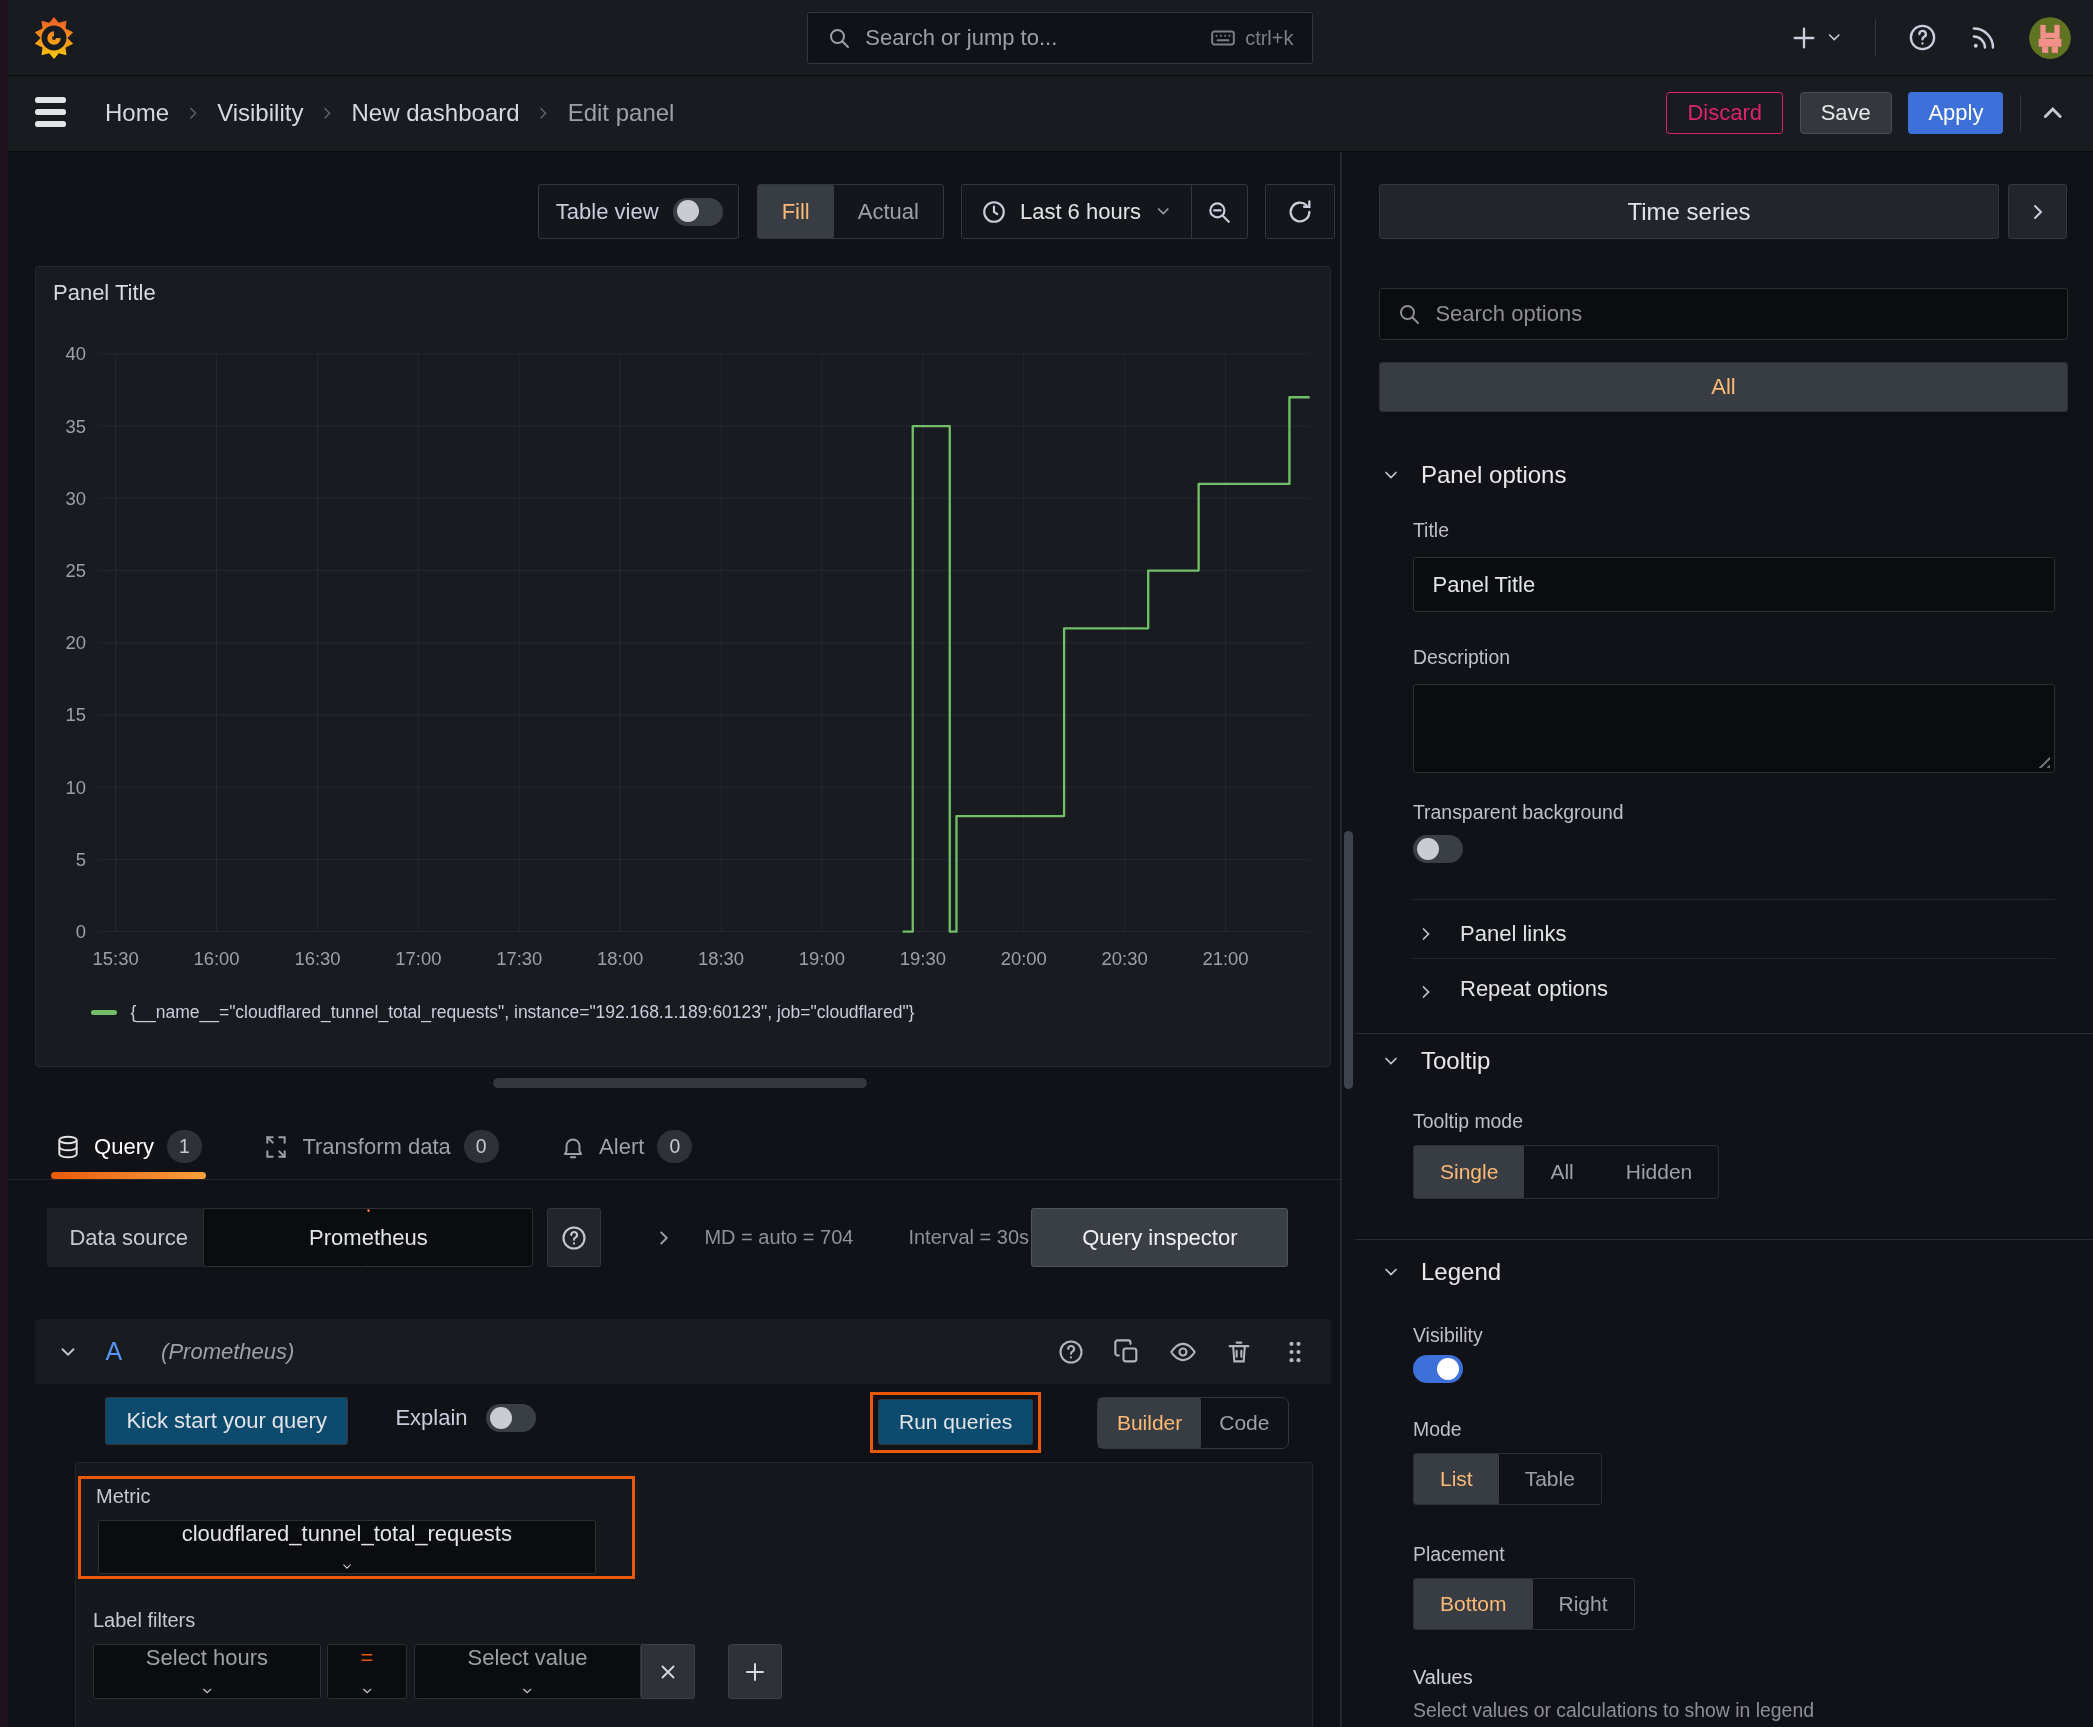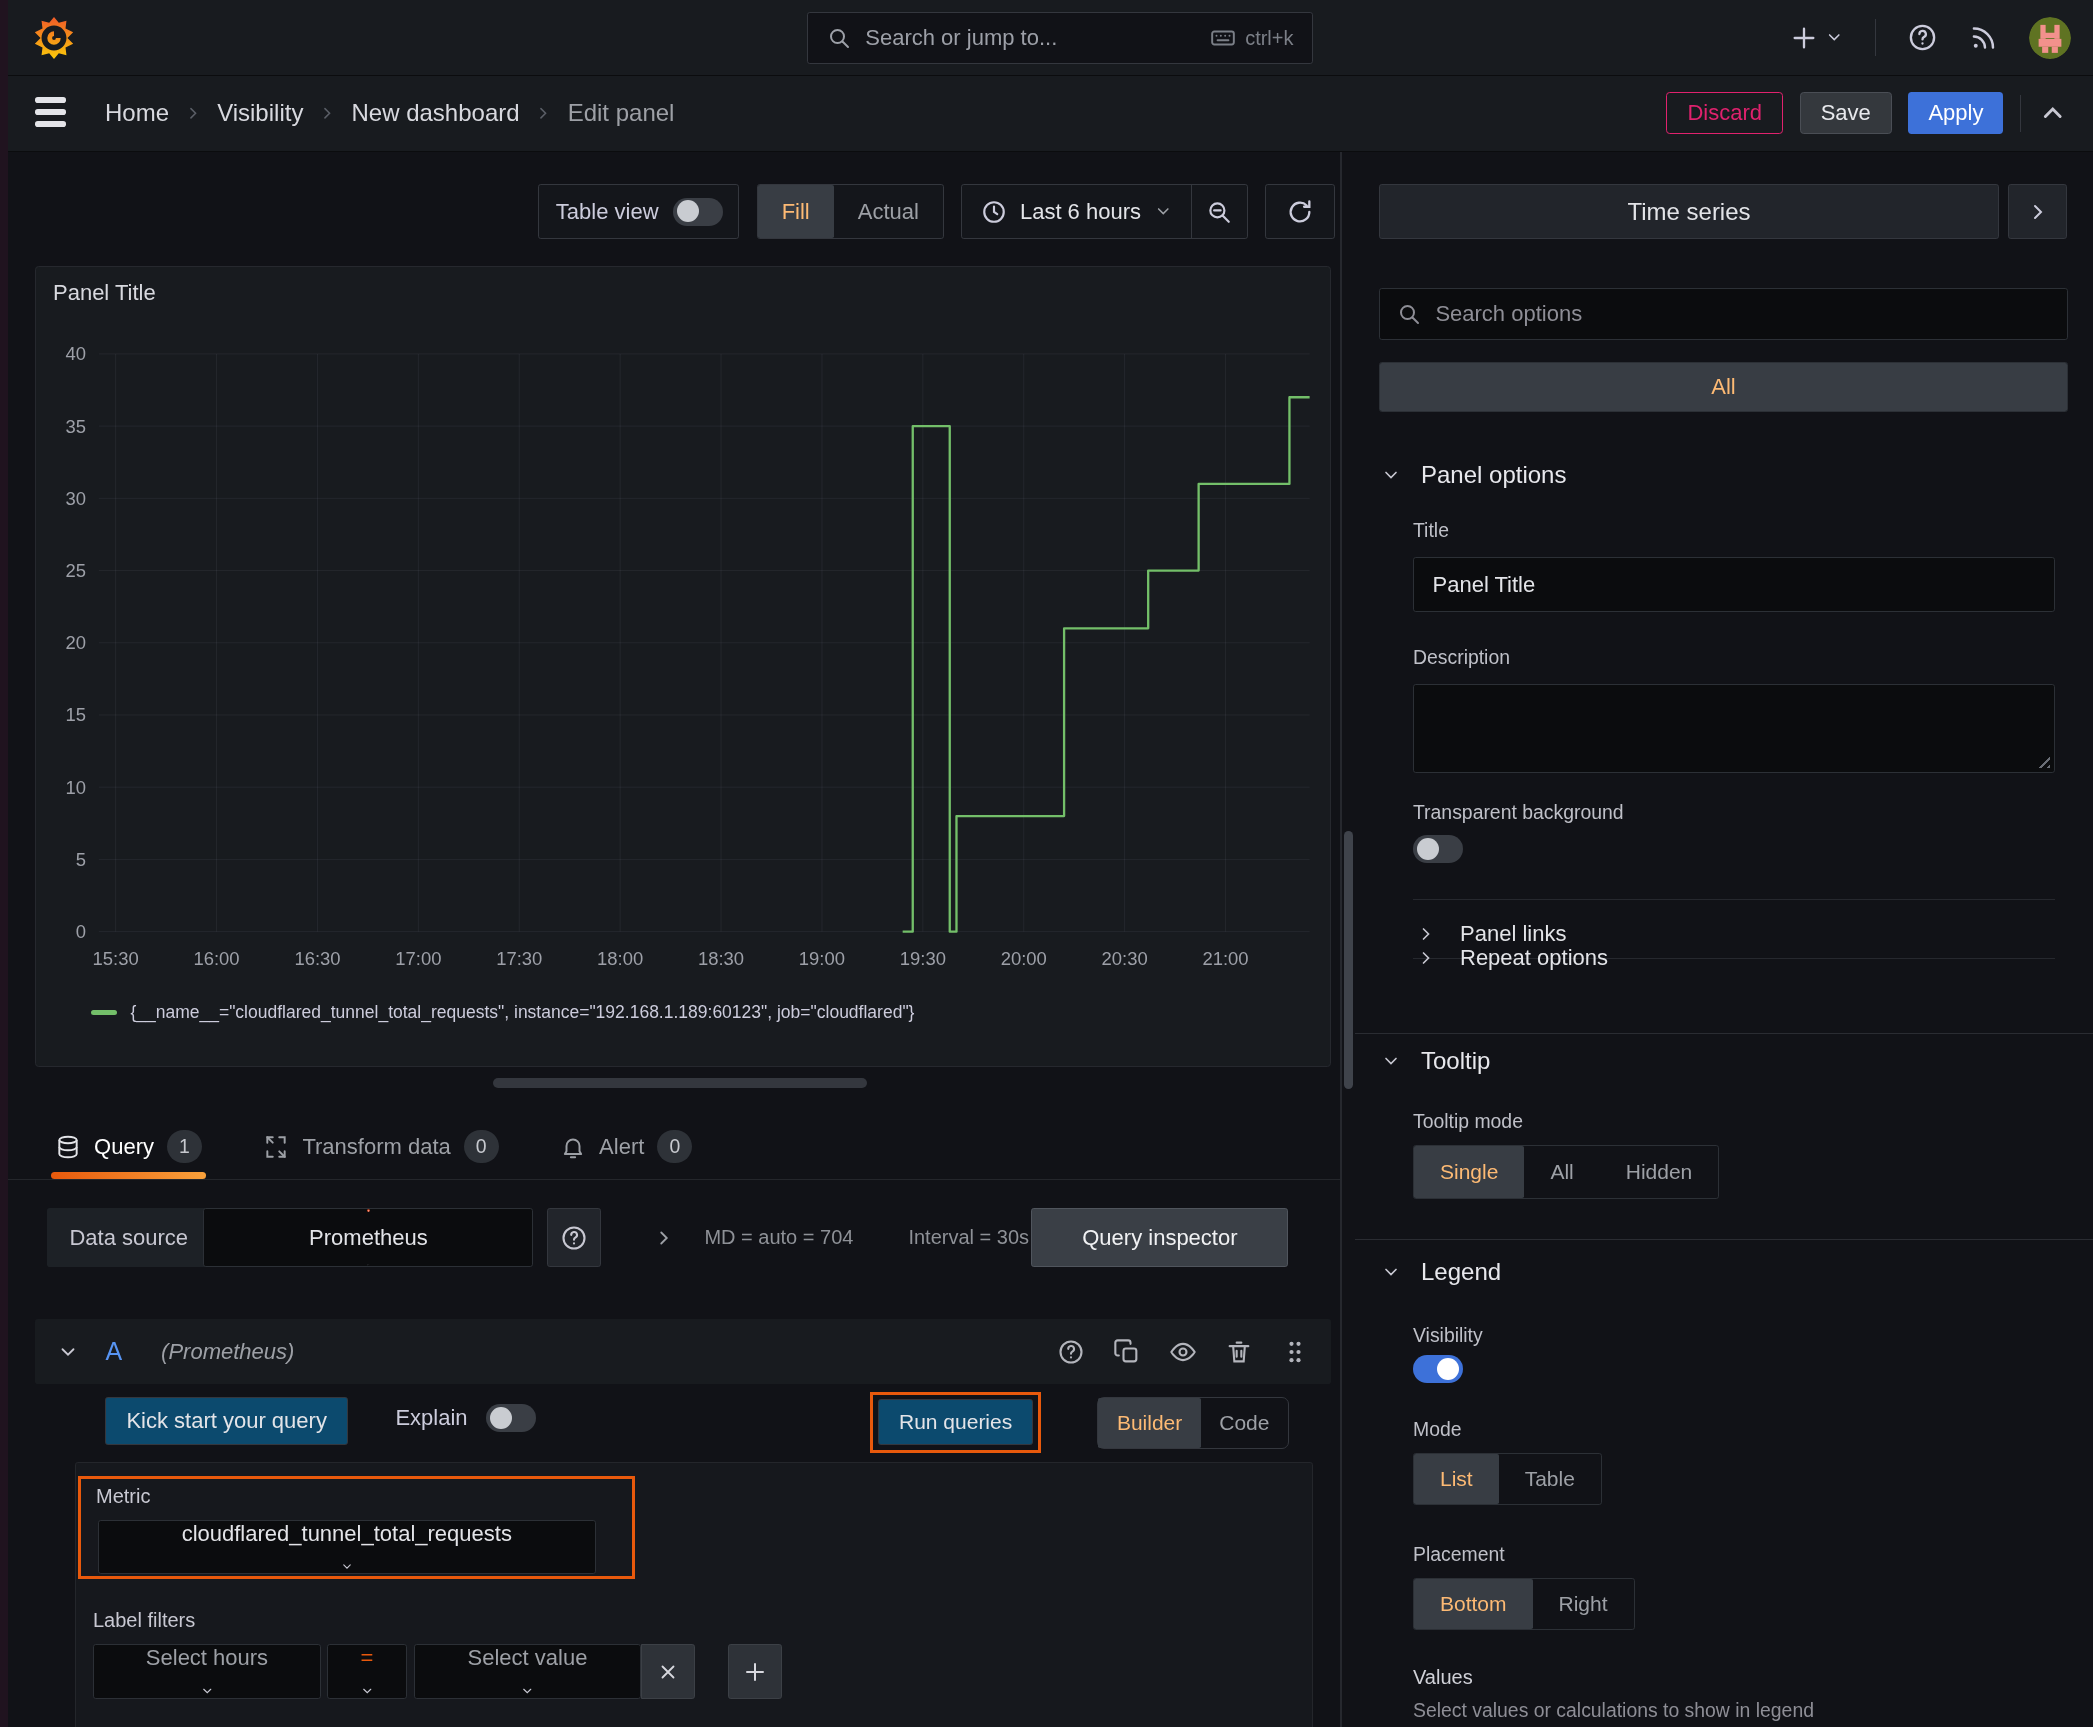--- a/index.html
+++ b/index.html
@@ -562,21 +562,21 @@
       </span>
 
     <span class="divider-in" style="top:749px;"></span>
     <div class="collapse-row" style="top:760px;height:48px;">
       <svg class="ic" viewBox="0 0 24 24" width="20" height="20" fill="none" stroke="#c8c8d2" stroke-width="2" stroke-linecap="round">
           <path d="M9 6l6 6-6 6"></path>
         </svg>
       <span>Panel links</span>
     </div>
     <span class="divider-in" style="top:808px;"></span>
-    <div class="collapse-row" style="top:784px;height:48px;">
+    <div class="collapse-row" style="top:804px;height:48px;align-items:flex-end;">
       <svg class="ic" viewBox="0 0 24 24" width="20" height="20" fill="none" stroke="#c8c8d2" stroke-width="2" stroke-linecap="round">
           <path d="M9 6l6 6-6 6"></path>
         </svg>
       <span>Repeat options</span>
     </div>
 
     <span class="divider-full" style="top:883px;"></span>
 
     <div class="sec-head" style="top:897px;">
       <span class="chev">

